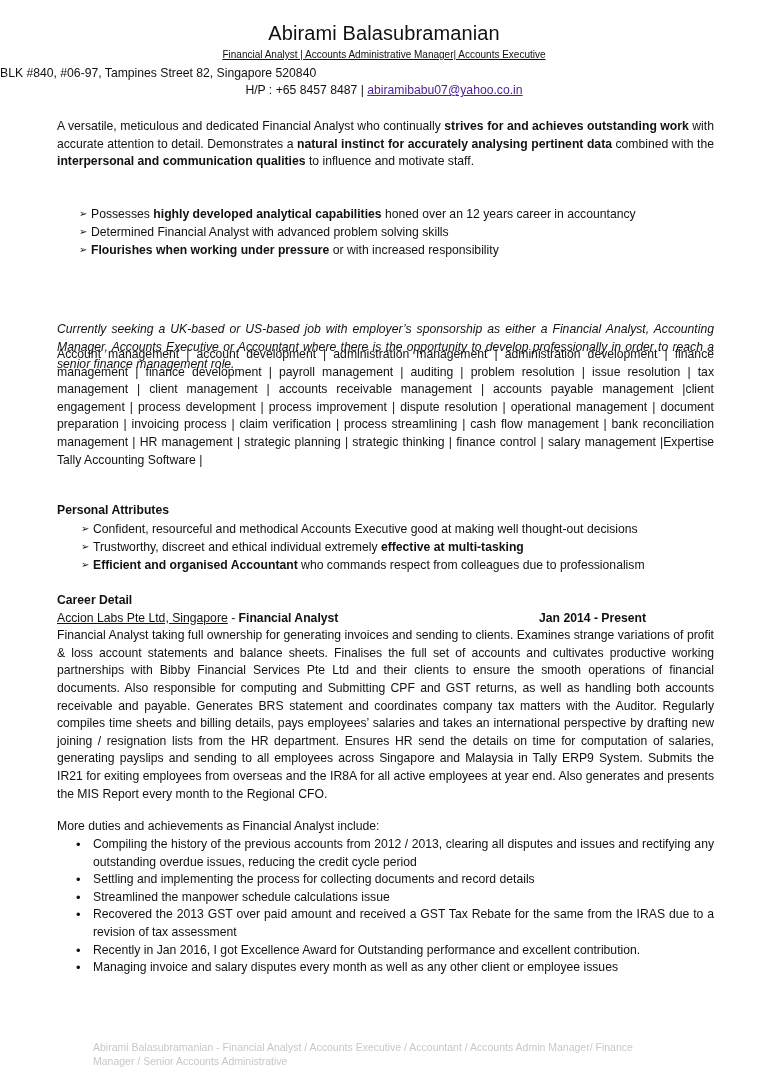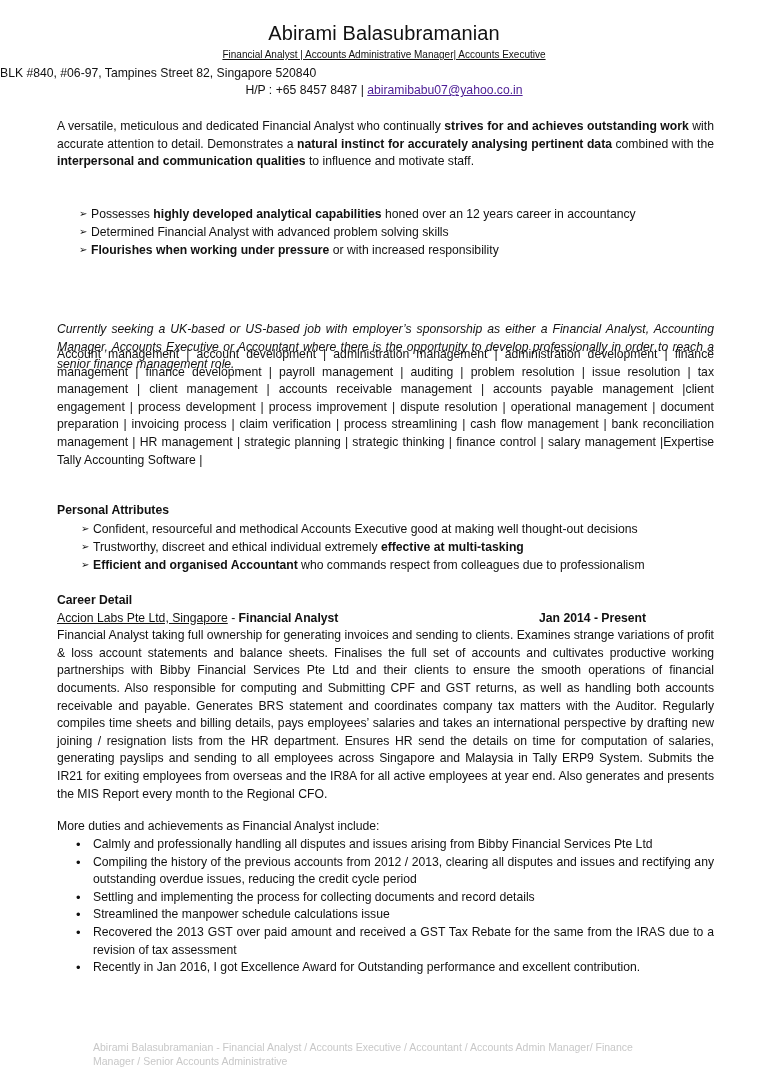--- a/index.html
+++ b/index.html
@@ -79,22 +79,22 @@
     <span class="company">Accion Labs Pte Ltd, Singapore</span><span> - </span><b>Financial Analyst</b>
     <span class="dates">Jan 2014 - Present</span>
   </div>
   <div class="justify">Financial Analyst taking full ownership for generating invoices and sending to clients.  Examines strange variations of profit &amp; loss account statements and balance sheets.  Finalises the full set of accounts and cultivates productive working partnerships with Bibby Financial Services Pte Ltd and their clients to ensure the smooth operations of financial documents.  Also responsible for computing and Submitting CPF and GST returns, as well as handling both accounts receivable and payable.  Generates BRS statement and coordinates company tax matters with the Auditor.  Regularly compiles time sheets and billing details, pays employees’ salaries and takes an international perspective by drafting new joining / resignation lists from the HR department.  Ensures HR send the details on time for computation of salaries, generating payslips and sending to all employees across Singapore and Malaysia in Tally ERP9 System.  Submits the IR21 for exiting employees from overseas and the IR8A for all active employees at year end.  Also generates and presents the MIS Report every month to the Regional CFO.</div>
 </div>
 
 <div class="block" style="top:818px;">More duties and achievements as Financial Analyst include:</div>
 
 <div class="block" style="top:836px; left:73px; width:641px;">
   <ul class="dots">
-    <li>Calmly and professionally handling all disputes and issues arising from Bibby Financial Services Pte Ltd</li>
     <li>Compiling the history of the previous accounts from 2012 / 2013, clearing all disputes and issues and rectifying any outstanding overdue issues, reducing the credit cycle period</li>
     <li>Settling and implementing the process for collecting documents and record details</li>
     <li>Streamlined the manpower schedule calculations issue</li>
     <li>Recovered the 2013 GST over paid amount and received a GST Tax Rebate for the same from the IRAS due to a revision of tax assessment</li>
     <li>Recently in Jan 2016, I got Excellence Award for Outstanding performance and excellent contribution.</li>
+    <li>Managing invoice and salary disputes every month as well as any other client or employee issues</li>
   </ul>
 </div>
 
 <div class="footer">Abirami Balasubramanian - Financial Analyst / Accounts Executive / Accountant / Accounts Admin Manager/ Finance Manager / Senior Accounts Administrative</div>
 
 </body></html>

